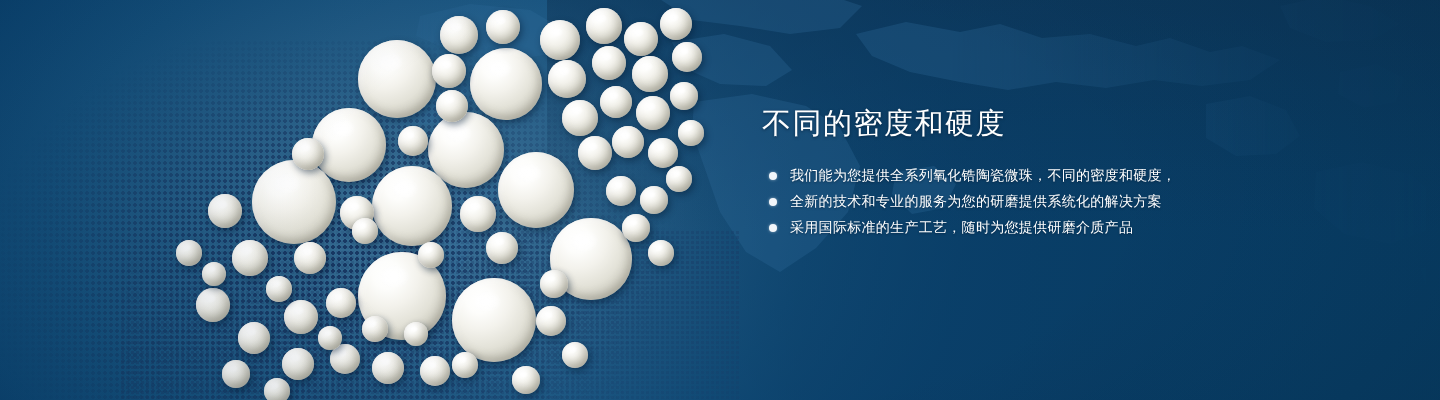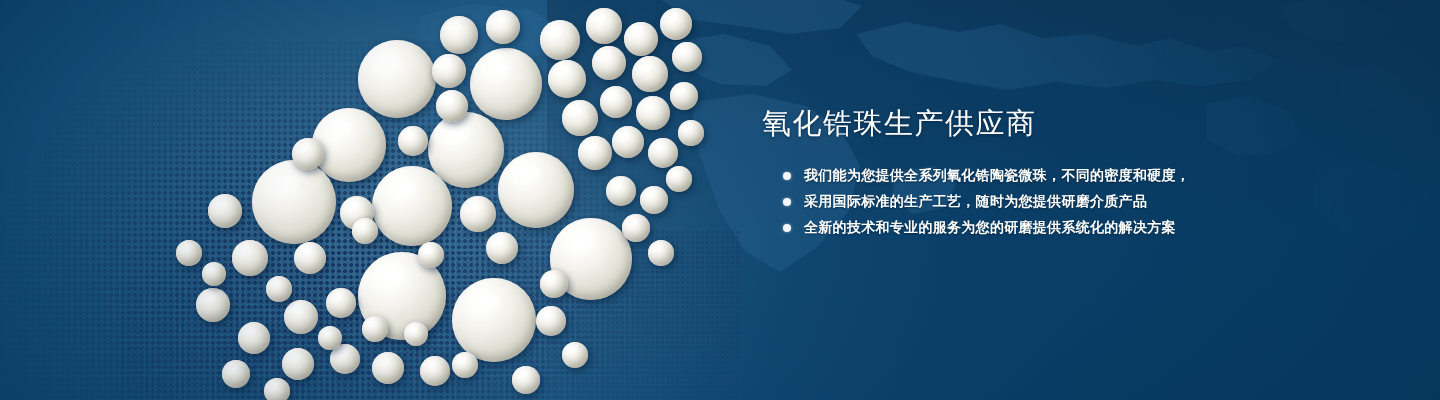--- a/index.html
+++ b/index.html
@@ -86,21 +86,21 @@
   .headline{
     color:#ffffff;
     font-size:29px;
     line-height:38px;
     letter-spacing:1.5px;
     font-weight:400;
     margin:0 0 22px 0;
     text-shadow:0 1px 3px rgba(1,20,40,.55);
     white-space:nowrap;
   }
-  .bullets{list-style:none;margin:14px;padding:0;font-weight:bold;}
+  .bullets{list-style:none;margin:0;padding:0;}
   .bullet{
     position:relative;
     color:#ffffff;
     font-size:14px;
     line-height:23px;
     padding-left:28px;
     margin-bottom:3px;
     letter-spacing:.3px;
     text-shadow:0 1px 2px rgba(1,20,40,.5);
   }
@@ -209,31 +209,31 @@
     <div class="bead sm" style="left:264px;top:378px;width:26px;height:26px;"></div>
     <div class="bead sm" style="left:362px;top:316px;width:26px;height:26px;"></div>
     <div class="bead sm" style="left:404px;top:322px;width:24px;height:24px;"></div>
     <div class="bead sm" style="left:562px;top:342px;width:26px;height:26px;"></div>
     <div class="bead sm" style="left:512px;top:366px;width:28px;height:28px;"></div>
   </div>
 
   <div class="vignette"></div>
 
   <div class="textblock">
-    <h1 class="headline">氧化锆珠生产供应商</h1>
+    <h1 class="headline">不同的密度和硬度</h1>
 
     <ul class="bullets">
       <li class="bullet">
         <span class="dot"></span>
         <span>我们能为您提供全系列氧化锆陶瓷微珠，不同的密度和硬度，</span>
       </li>
       <li class="bullet">
         <span class="dot"></span>
-        <span>采用国际标准的生产工艺，随时为您提供研磨介质产品</span>
+        <span>全新的技术和专业的服务为您的研磨提供系统化的解决方案</span>
       </li>
       <li class="bullet">
         <span class="dot"></span>
-        <span>全新的技术和专业的服务为您的研磨提供系统化的解决方案</span>
+        <span>采用国际标准的生产工艺，随时为您提供研磨介质产品</span>
       </li>
     </ul>
   </div>
 
 </div>
 
 </body></html>

